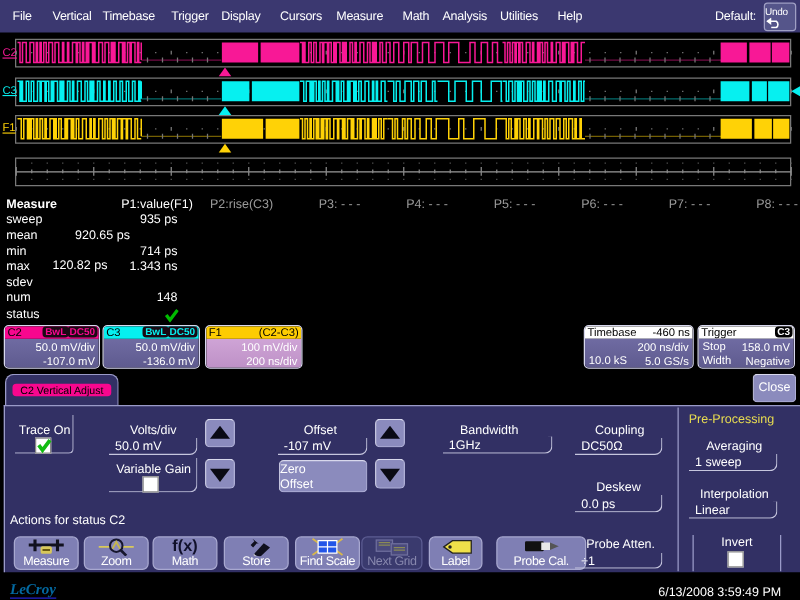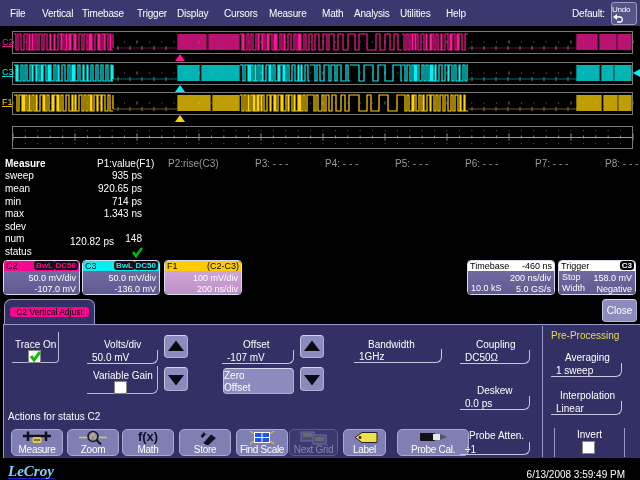--- a/index.html
+++ b/index.html
@@ -99,24 +99,24 @@
 <div class="mgray" style="left:535px;top:158px">P7: - - -</div>
 <div class="mgray" style="left:605px;top:158px">P8: - - -</div>
 <div class="mtext" style="left:5px;top:170px">sweep</div>
 <div class="mtext" style="left:5px;top:183px">mean</div>
 <div class="mtext" style="left:5px;top:196px">min</div>
 <div class="mtext" style="left:5px;top:208px">max</div>
 <div class="mtext" style="left:5px;top:221px">sdev</div>
 <div class="mtext" style="left:5px;top:233px">num</div>
 <div class="mtext" style="left:5px;top:246px">status</div>
 <div class="mtext" style="left:42px;top:170px;width:100px;text-align:right">935 ps</div>
-<div class="mtext" style="left:42px;top:183px;width:100px;text-align:right">920.65 ps</div>
+<div class="mtext" style="left:60px;top:183px;width:100px;">920.65 ps</div>
 <div class="mtext" style="left:42px;top:196px;width:100px;text-align:right">714 ps</div>
 <div class="mtext" style="left:42px;top:208px;width:100px;text-align:right">1.343 ns</div>
-<div class="mtext" style="left:42px;top:236px;width:100px;text-align:center">120.82 ps</div>
+<div class="mtext" style="left:42px;top:207px;width:100px;text-align:left">120.82 ps</div>
 <div class="mtext" style="left:42px;top:233px;width:100px;text-align:right">148</div>
 <svg class="abs" style="left:131px;top:247px" width="12" height="11">
     <path d="M2,5 L5,9 L11,1" stroke="#0b0" stroke-width="2.6" fill="none"></path>
   </svg>
 
 <div class="chbox" style="left:3px;top:260px;width:77px;height:35px">
   <div class="chhead" style="background:#f8078e">
       <span style="position:absolute;left:2px;top:0">C2</span>
     <span class="badge" style="right:24px;color:#f8078e">BwL</span>
       <span class="badge" style="right:1px;color:#f8078e">DC50</span>
@@ -275,14 +275,14 @@
       <rect x="17" y="4" width="7" height="6" fill="#e8e8e8"></rect>
       <path d="M24,4 L31,7 L24,10 Z" fill="#555"></path>
     </svg>
     <div class="cap">Probe Cal.</div>
   </div>
 
 <div class="lbl" style="left:469px;top:430px">Probe Atten.</div>
 <div class="fld" style="left:460px;top:442px;width:70px;height:13px">÷1</div>
 
 <div class="abs" style="left:0;top:458px;width:640px;height:22px;background:#000"></div>
-<div class="abs" style="left:8px;top:466px;font-family:'Liberation Serif',serif;font-style:italic;font-weight:bold;font-size:15px;color:#7dd3fc;border-bottom:1px solid #2222cc;line-height:11px;padding-bottom:1px">LeCroy</div>
+<div class="abs" style="left:8px;top:466px;font-family:'Liberation Serif',serif;font-style:italic;font-weight:bold;font-size:12px;color:#0369a1;border-bottom:1px solid #2222cc;line-height:11px;padding-bottom:1px">LeCroy</div>
 <div class="abs" style="right:15px;top:469px;color:#fff;font-size:10px">6/13/2008 3:59:49 PM</div>
 
 </body></html>

